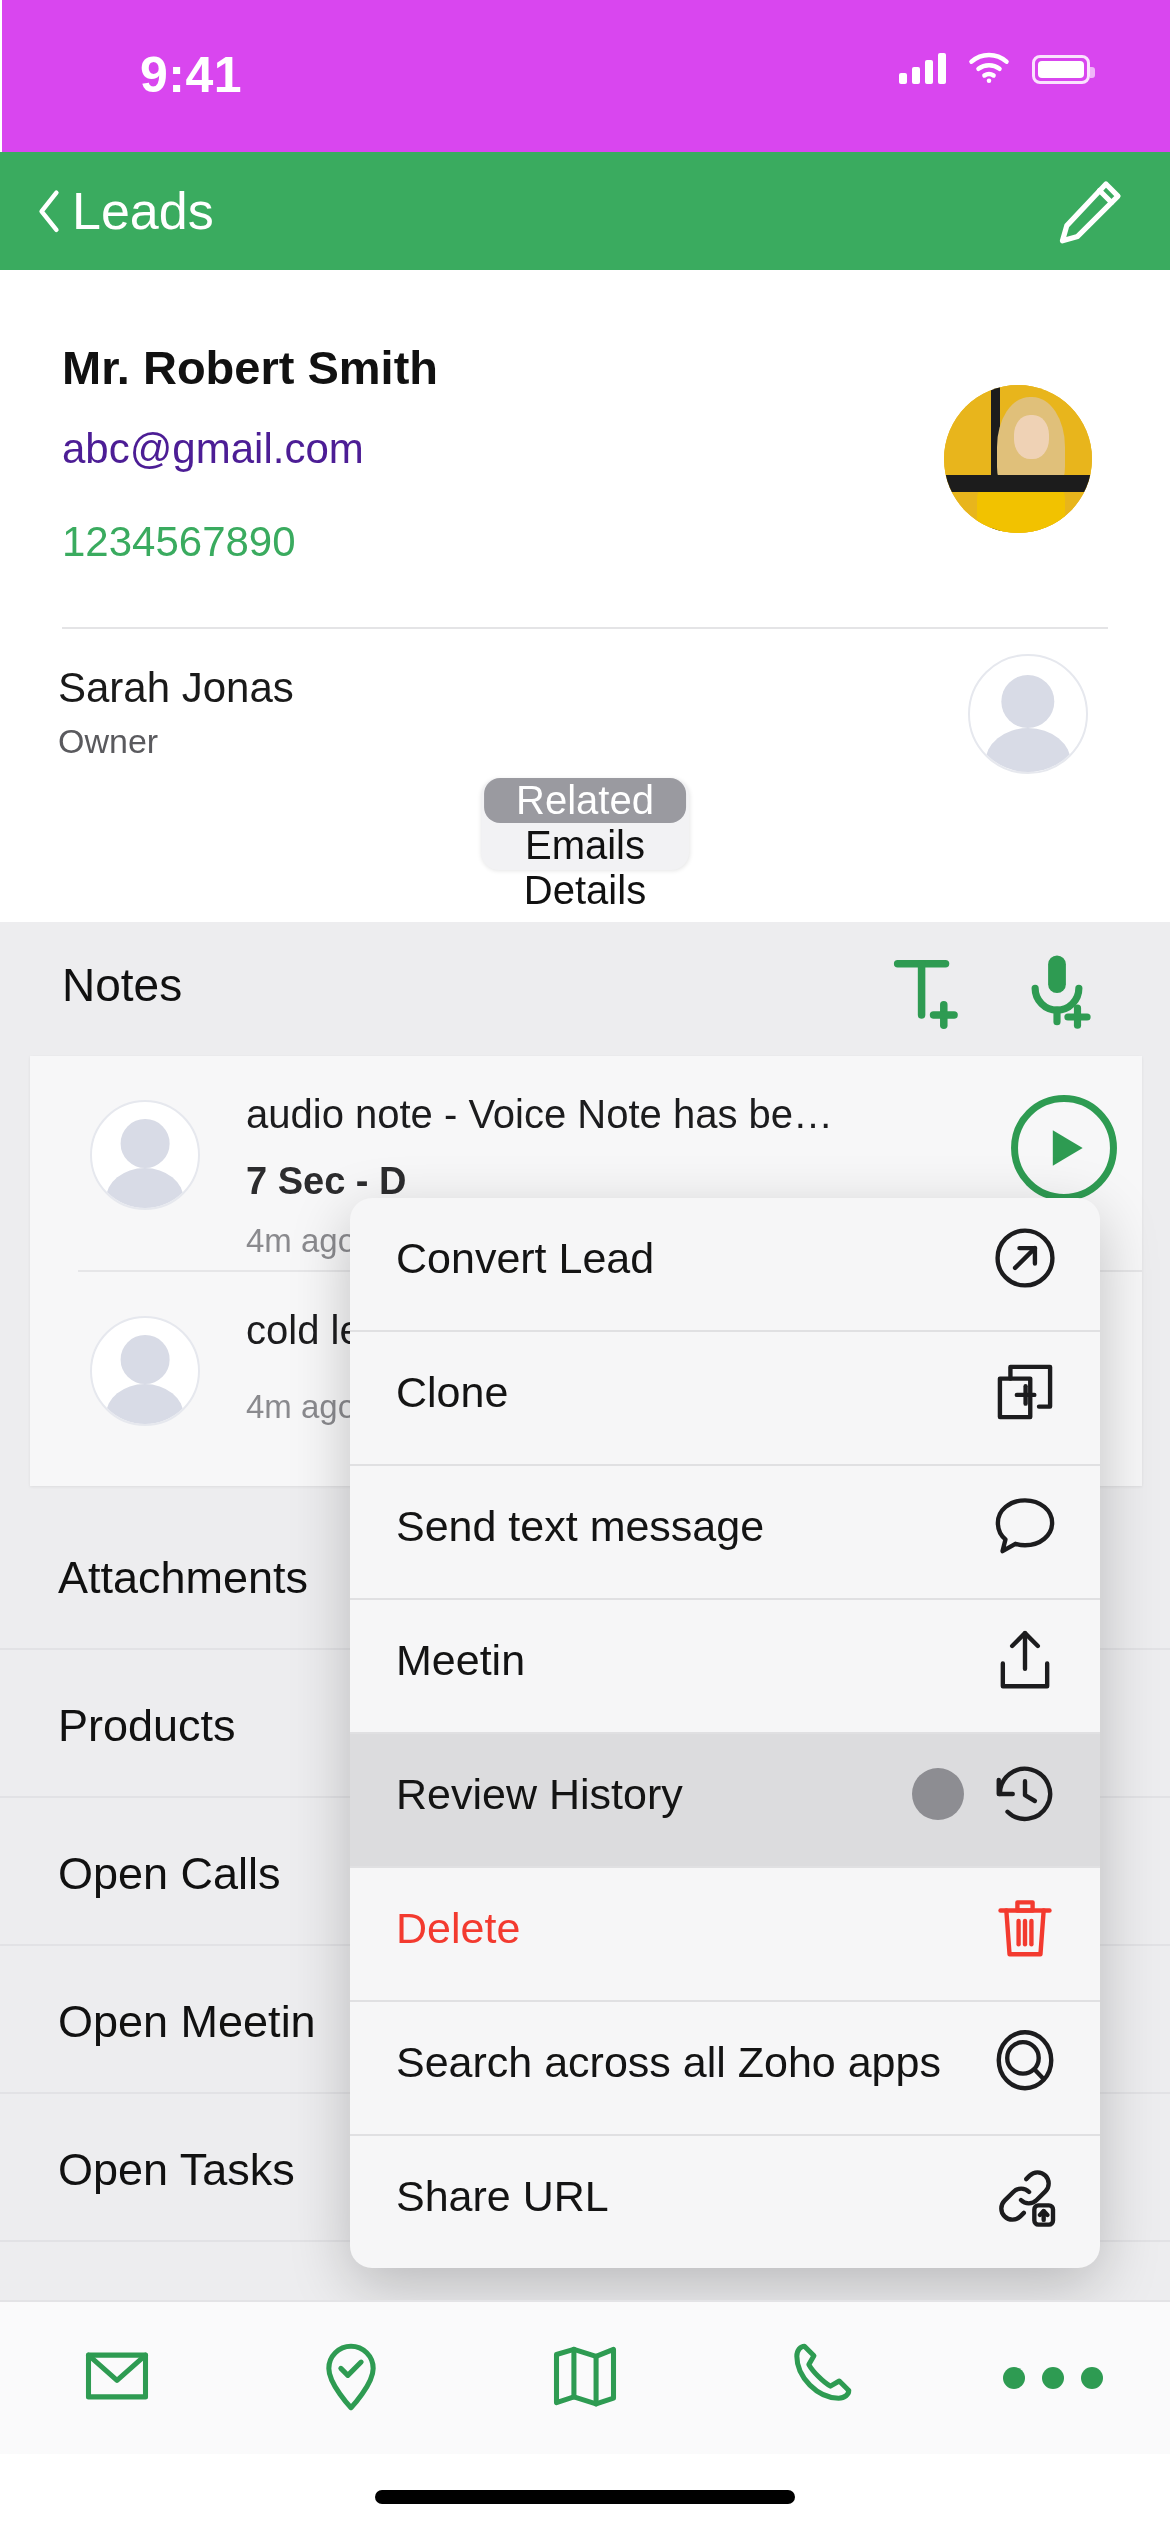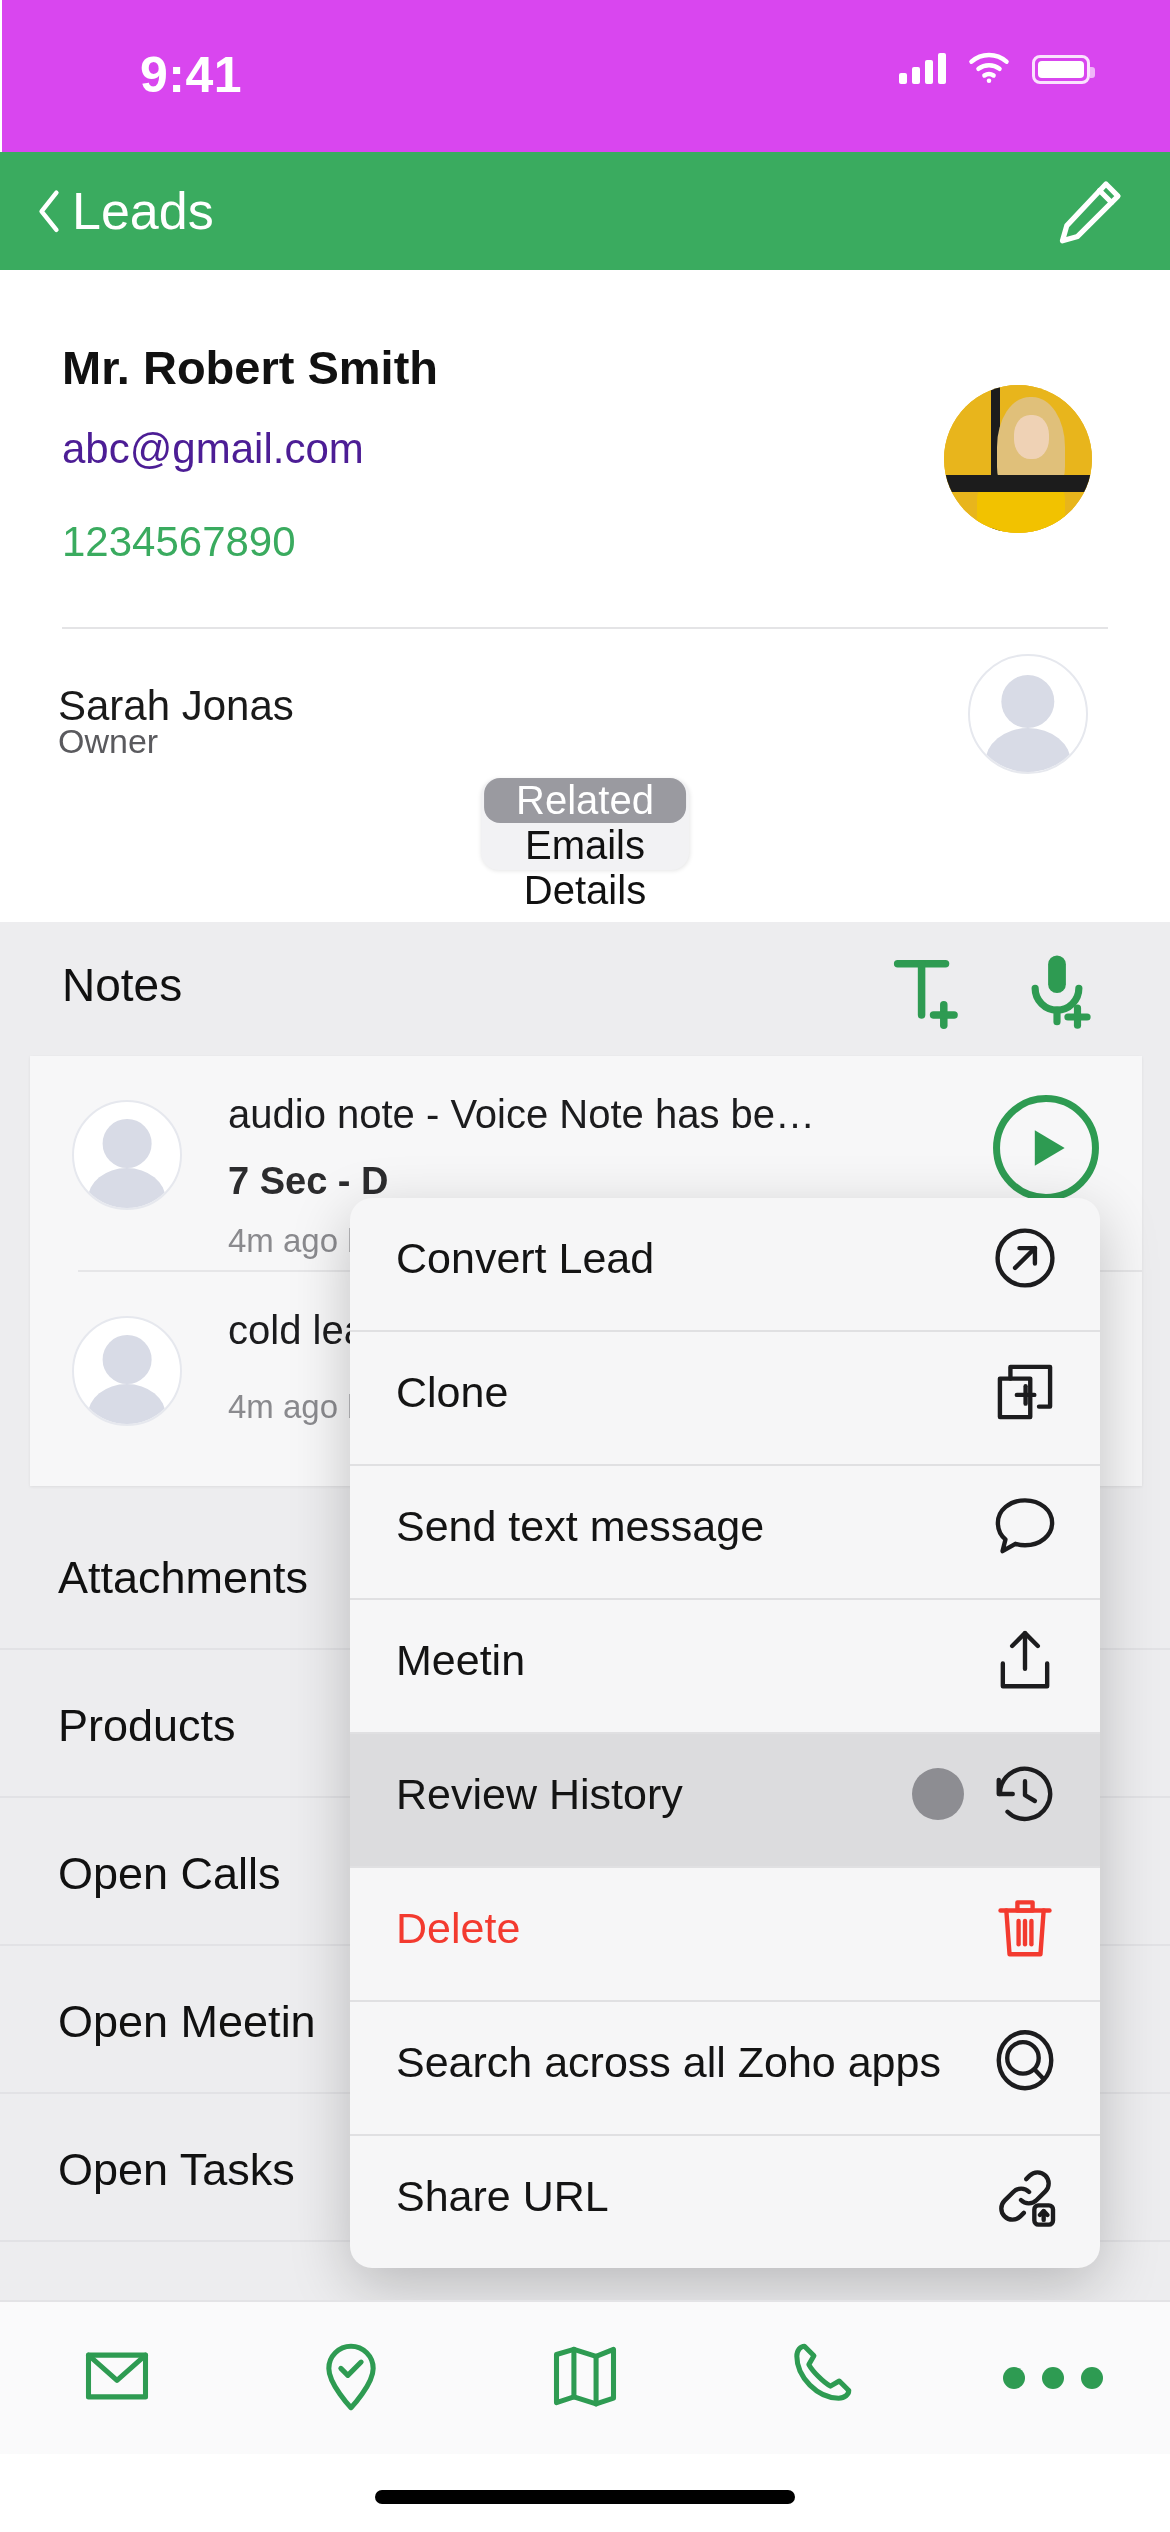--- a/index.html
+++ b/index.html
@@ -52,21 +52,21 @@
     overflow:hidden; background:#E8B51C;
   }
   .lead-photo .bg{position:absolute;inset:0;background:
      linear-gradient(90deg,#E8B51C 0 32%, #1c1c1c 32% 38%, #E8B51C 38% 100%);}
   .lead-photo .hair{position:absolute;left:36%;top:8%;width:46%;height:70%;background:#E0C07A;border-radius:48% 48% 32% 32%;}
   .lead-photo .face{position:absolute;left:47%;top:20%;width:24%;height:30%;background:#EFD2B5;border-radius:45%;}
   .lead-photo .body{position:absolute;left:22%;bottom:0;width:60%;height:38%;background:#F2C200;border-radius:22px 22px 0 0;}
   .lead-photo .stripe{position:absolute;left:0;right:0;bottom:28%;height:11%;background:#1c1c1c;}
   .hdr-divider { position:absolute; left:62px; right:62px; top:357px; height:2px; background:#E4E4E6; }
 
-  .owner-name { position:absolute; left:58px; top:394px; font-size:42px; color:#1a1a1a;margin-top:18px; }
+  .owner-name { position:absolute; left:58px; top:394px; font-size:42px; color:#1a1a1a; }
   .owner-role { position:absolute; left:58px; top:452px; font-size:34px; color:#5a5a5e; }
   .owner-avatar { position:absolute; right:82px; top:384px; width:120px; height:120px; border-radius:50%; background:#fff; border:2px solid #E6E8EE; overflow:hidden; }
   .owner-avatar .h{position:absolute;left:50%;top:16%;transform:translateX(-50%);width:46%;height:46%;border-radius:50%;background:#D8DBE6;}
   .owner-avatar .b{position:absolute;left:50%;top:62%;transform:translateX(-50%);width:74%;height:60%;border-radius:50% 50% 0 0;background:#D8DBE6;}
 
   
   .seg {
     position:absolute; left:50%; transform:translateX(-50%); top:778px;
     height:92px; background:#F2F2F4; border-radius:18px; display:flex; align-items:center;
     box-shadow:0 1px 4px rgba(0,0,0,.10);
@@ -77,21 +77,21 @@
   .seg-sep { width:2px; height:54px; background:#D6D6DA; }
 
   
   .content { position:absolute; top:922px; left:0; width:1170px; height:1378px; background:#EDEDEF; }
   .notes-hdr { position:absolute; left:0; top:0; width:1170px; height:134px; }
   .notes-title { position:absolute; left:62px; top:36px; font-size:46px; color:#111; }
   .note-add-text { position:absolute; right:204px; top:28px; width:82px; height:82px; }
   .note-add-voice { position:absolute; right:72px; top:28px; width:82px; height:82px; }
 
   .notes-card { position:absolute; left:30px; top:134px; width:1112px; height:430px; background:#F7F7F8; box-shadow:0 1px 3px rgba(0,0,0,.07); }
-  .note-row { position:absolute; left:0; width:1112px; height:214px; }
+  .note-row { position:absolute; left:18px; width:1112px; height:214px; }
   .note-row.r1 { top:0; }
   .note-row.r2 { top:216px; }
   .note-sep { position:absolute; left:48px; right:0; top:214px; height:2px; background:#E6E6E8; }
   .note-avatar { position:absolute; left:42px; top:44px; width:110px; height:110px; border-radius:50%; background:#fff; border:2px solid #E6E8EE; overflow:hidden; }
   .note-avatar .h{position:absolute;left:50%;top:16%;transform:translateX(-50%);width:46%;height:46%;border-radius:50%;background:#D8DBE6;}
   .note-avatar .b{position:absolute;left:50%;top:62%;transform:translateX(-50%);width:74%;height:60%;border-radius:50% 50% 0 0;background:#D8DBE6;}
   .note-title { position:absolute; left:198px; top:36px; font-size:40px; color:#1c1c1e; white-space:nowrap; }
   .note-meta { position:absolute; left:198px; top:104px; font-size:38px; color:#2c2c2e; font-weight:bold; white-space:nowrap; }
   .note-sub { position:absolute; left:198px; top:166px; font-size:33px; color:#8A8A8E; white-space:nowrap; }
   .note-play { position:absolute; right:40px; top:36px; width:112px; height:112px; }

